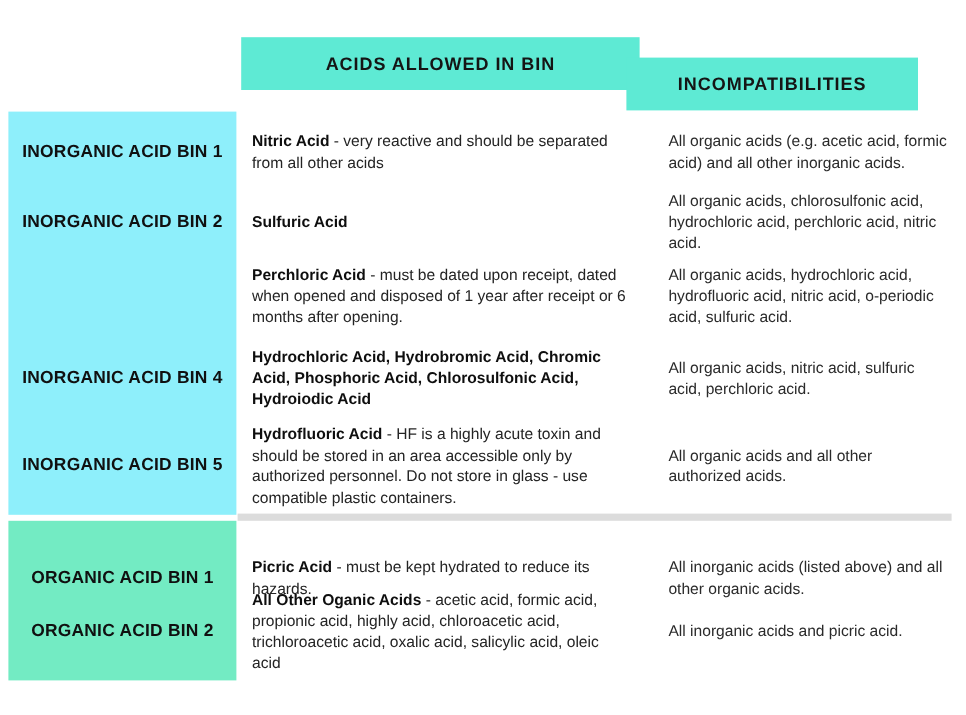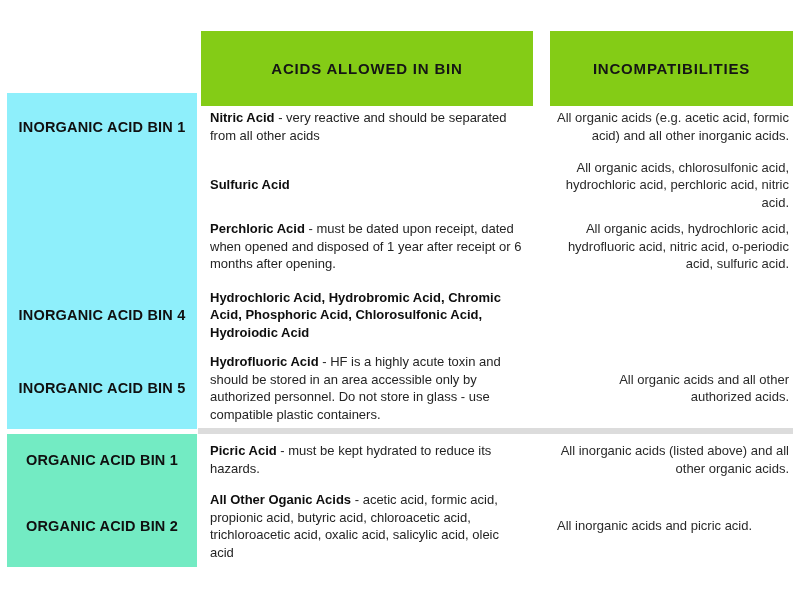--- a/index.html
+++ b/index.html
@@ -6,28 +6,28 @@
   .canvas{
     position:relative;
     width:805px;height:596px;
     background:#ffffff;
     font-family:"Liberation Sans", sans-serif;
     color:#1c1c1c;
     overflow:hidden;
   }
   
   .hdr{
-    position:absolute;top:31px;height:75px;
-    background:#84cc16;
+    position:absolute;top:31px;height:44px;
+    background:#5eead4;
     display:flex;align-items:center;justify-content:center;
     font-weight:700;font-size:15px;letter-spacing:0.8px;
     color:#151515;
   }
   .hdr-acids{left:201px;width:332px;}
-  .hdr-incompat{left:550px;width:243px;}
+  .hdr-incompat{left:522px;width:243px;margin-top:17px;}
   
   .bg-inorganic{
     position:absolute;left:7px;top:93px;width:190px;height:336px;
     background:#8eeffb;
   }
   .bg-organic{
     position:absolute;left:7px;top:434px;width:190px;height:133px;
     background:#73ebc3;
   }
   
@@ -35,38 +35,38 @@
     position:absolute;left:198px;top:428px;width:595px;height:6px;
     background:#dcdcdc;
   }
   
   .row{position:absolute;left:0;width:805px;}
   .r1{top:93px;height:67px}
   .r2{top:160px;height:50px}
   .r3{top:210px;height:73px}
   .r4{top:283px;height:64px}
   .r5{top:347px;height:82px}
-  .r6{top:434px;height:51px}
+  .r6{top:456px;height:51px}
   .r7{top:485px;height:82px}
   .cell{position:absolute;top:0;height:100%;display:flex;align-items:center;}
   .label{
     left:7px;width:190px;box-sizing:border-box;padding:0 9px;
     justify-content:center;text-align:right;
     font-weight:700;font-size:14.5px;line-height:20px;letter-spacing:0.2px;
     color:#101010;
   }
   .acids{
     left:210px;width:316px;
     font-size:13px;line-height:17.5px;color:#242424;align-items:center;
   }
   .acids p{margin:0;}
   .acids b{font-weight:700;color:#0e0e0e;}
   .incompat{
     left:557px;width:232px;
-    font-size:13px;line-height:17.5px;color:#2a2a2a;text-align:right;
+    font-size:13px;line-height:17.5px;color:#2a2a2a;
   }
 </style>
 </head>
 <body>
 
 <div class="canvas">
 
   <div class="bg-inorganic"></div>
   <div class="bg-organic"></div>
   <div class="divider"></div>
@@ -76,38 +76,40 @@
 
   <div class="row r1">
     <div class="cell label">INORGANIC ACID BIN 1</div>
     <div class="cell acids">
       <p><b>Nitric Acid</b><span> - very reactive and should be separated from all other acids</span></p>
     </div>
     <div class="cell incompat">All organic acids (e.g. acetic acid, formic acid) and all other inorganic acids.</div>
   </div>
 
   <div class="row r2">
+    <div class="cell label">INORGANIC ACID BIN 2</div>
     <div class="cell acids">
       <p><b>Sulfuric Acid</b><span></span></p>
     </div>
     <div class="cell incompat">All organic acids, chlorosulfonic acid, hydrochloric acid, perchloric acid, nitric acid.</div>
   </div>
 
   <div class="row r3">
     <div class="cell acids">
       <p><b>Perchloric Acid</b><span> - must be dated upon receipt, dated when opened and disposed of 1 year after receipt or 6 months after opening.</span></p>
     </div>
     <div class="cell incompat">All organic acids, hydrochloric acid, hydrofluoric acid, nitric acid, o-periodic acid, sulfuric acid.</div>
   </div>
 
   <div class="row r4">
     <div class="cell label">INORGANIC ACID BIN 4</div>
     <div class="cell acids">
       <p><b>Hydrochloric Acid, Hydrobromic Acid, Chromic Acid, Phosphoric Acid, Chlorosulfonic Acid, Hydroiodic Acid</b><span></span></p>
     </div>
+    <div class="cell incompat">All organic acids, nitric acid, sulfuric acid, perchloric acid.</div>
   </div>
 
   <div class="row r5">
     <div class="cell label">INORGANIC ACID BIN 5</div>
     <div class="cell acids">
       <p><b>Hydrofluoric Acid</b><span> - HF is a highly acute toxin and should be stored in an area accessible only by authorized personnel. Do not store in glass - use compatible plastic containers.</span></p>
     </div>
     <div class="cell incompat">All organic acids and all other authorized acids.</div>
   </div>
 
@@ -115,18 +117,18 @@
     <div class="cell label">ORGANIC ACID BIN 1</div>
     <div class="cell acids">
       <p><b>Picric Acid</b><span> - must be kept hydrated to reduce its hazards.</span></p>
     </div>
     <div class="cell incompat">All inorganic acids (listed above) and all other organic acids.</div>
   </div>
 
   <div class="row r7">
     <div class="cell label">ORGANIC ACID BIN 2</div>
     <div class="cell acids">
-      <p><b>All Other Oganic Acids</b><span> - acetic acid, formic acid, propionic acid, butyric acid, chloroacetic acid, trichloroacetic acid, oxalic acid, salicylic acid, oleic acid</span></p>
+      <p><b>All Other Oganic Acids</b><span> - acetic acid, formic acid, propionic acid, highly acid, chloroacetic acid, trichloroacetic acid, oxalic acid, salicylic acid, oleic acid</span></p>
     </div>
     <div class="cell incompat">All inorganic acids and picric acid.</div>
   </div>
 
 </div>
 
 </body></html>

